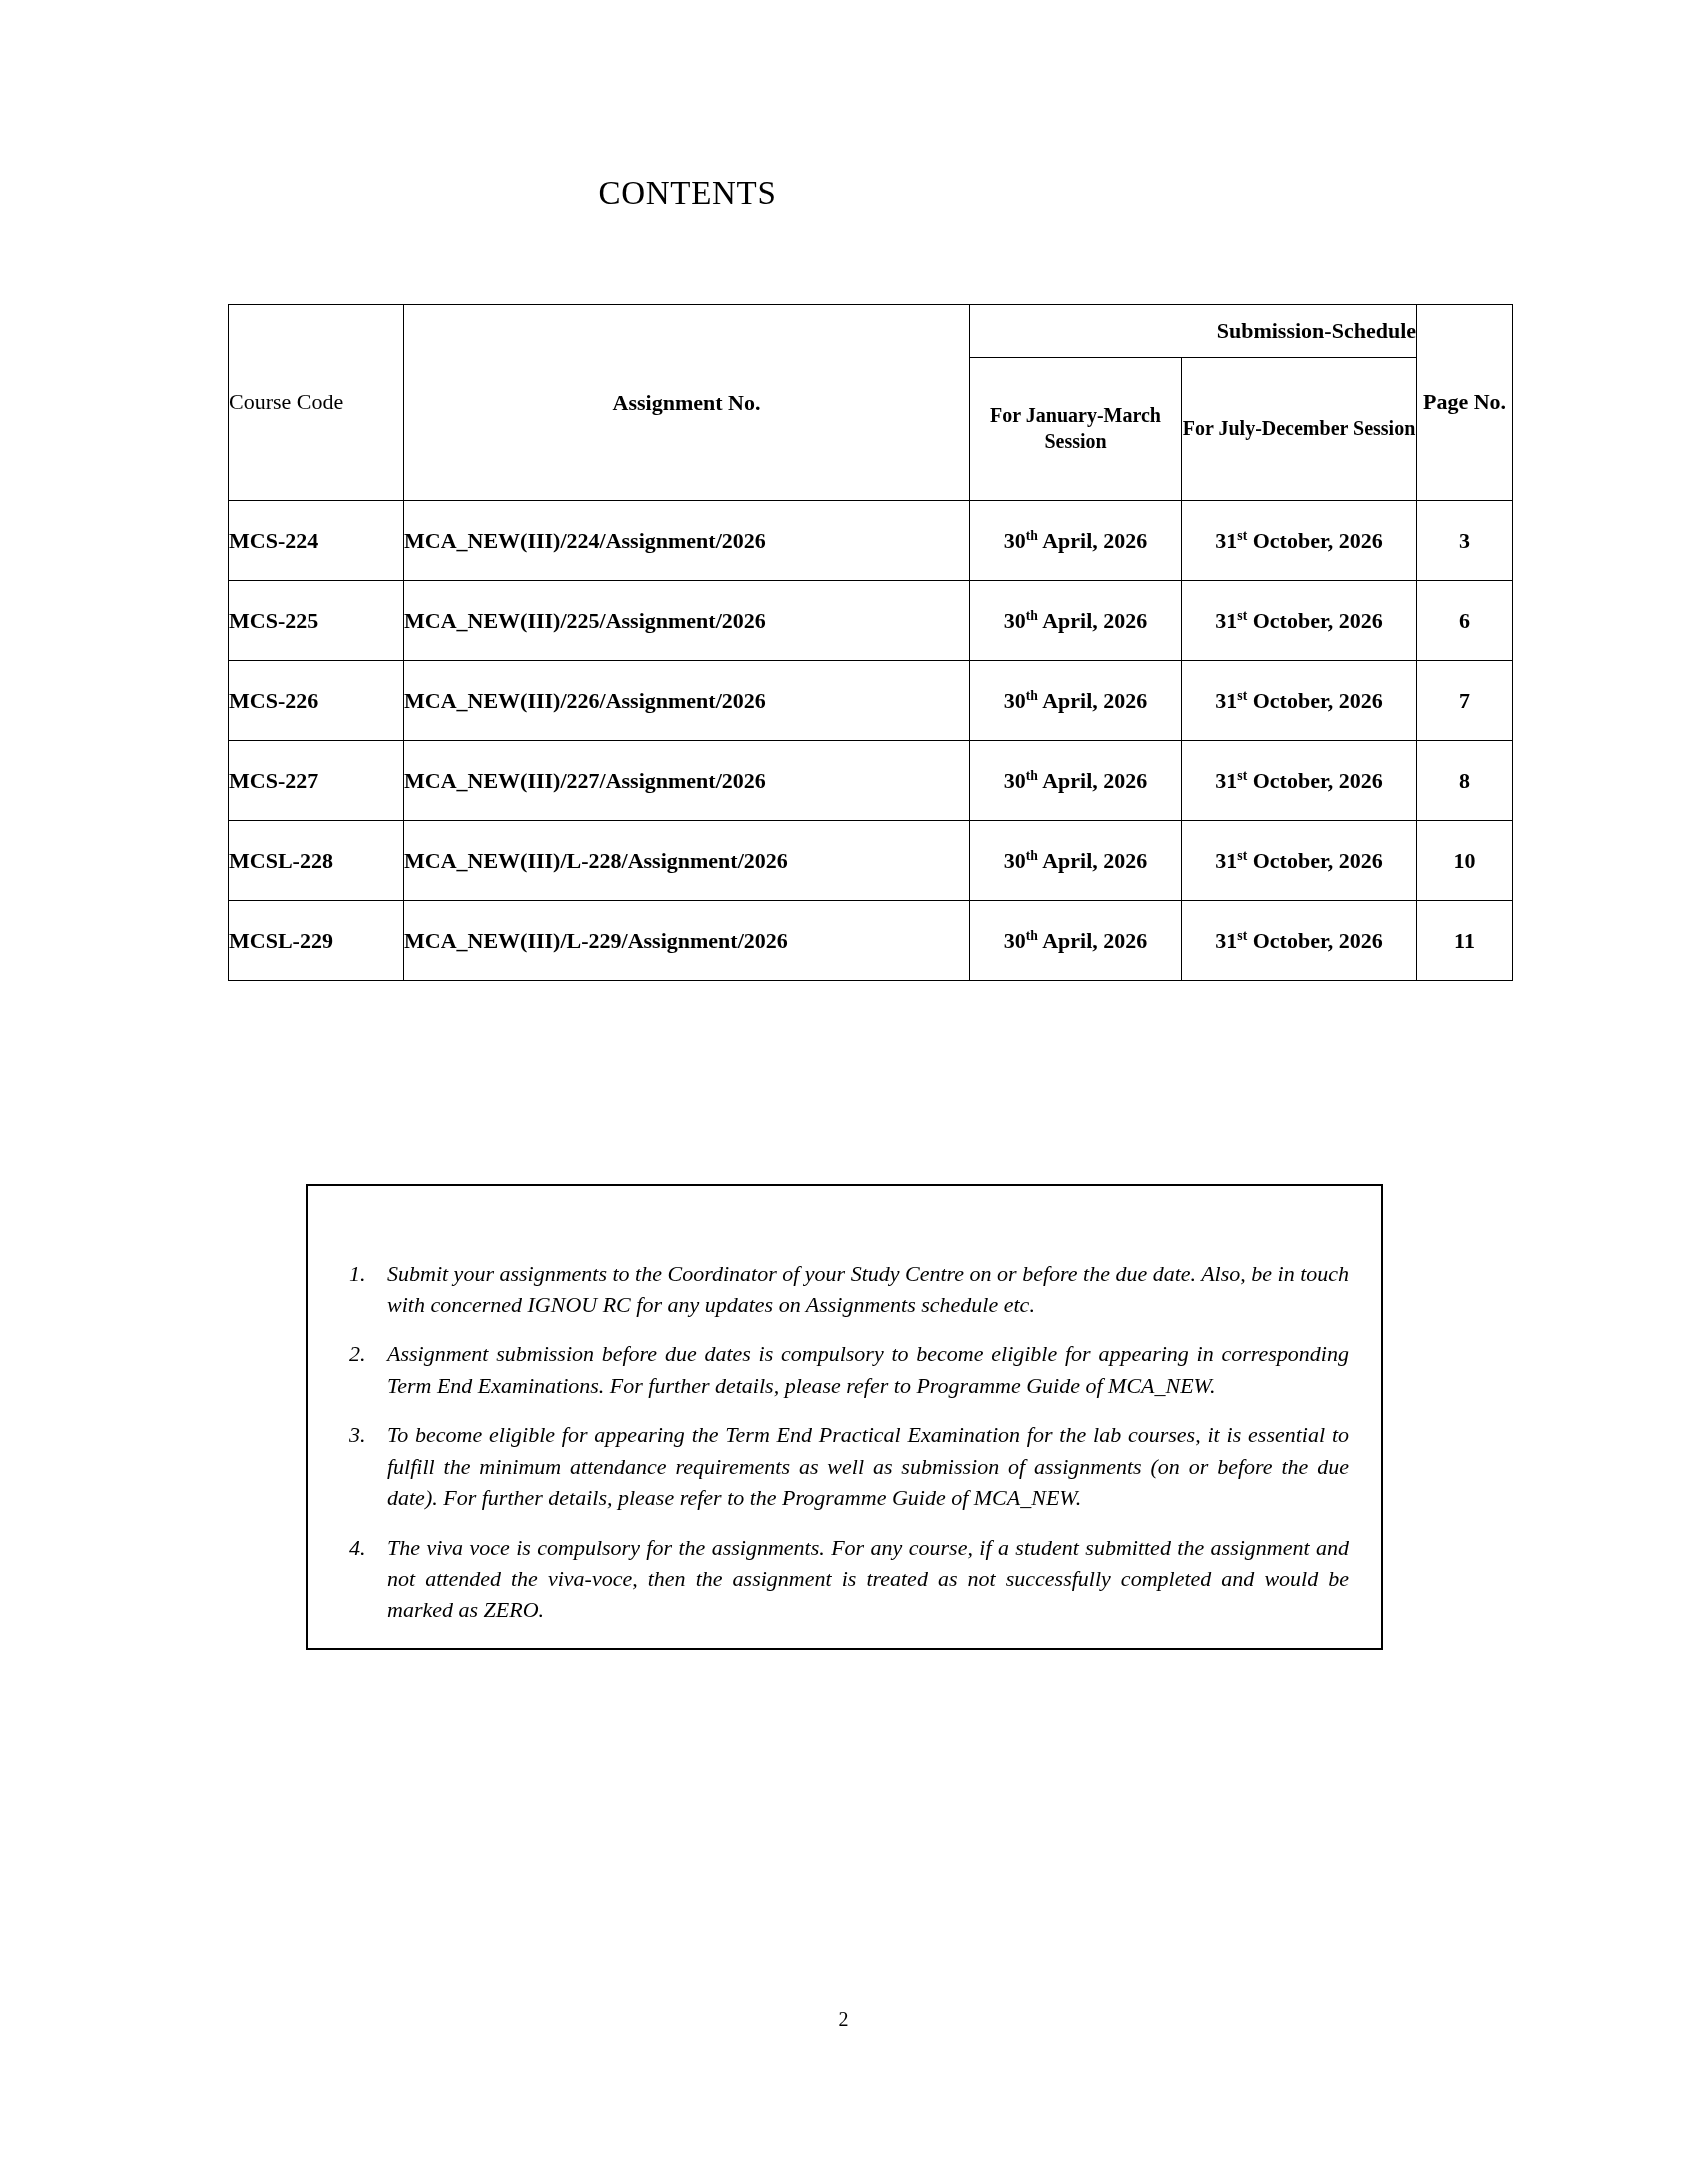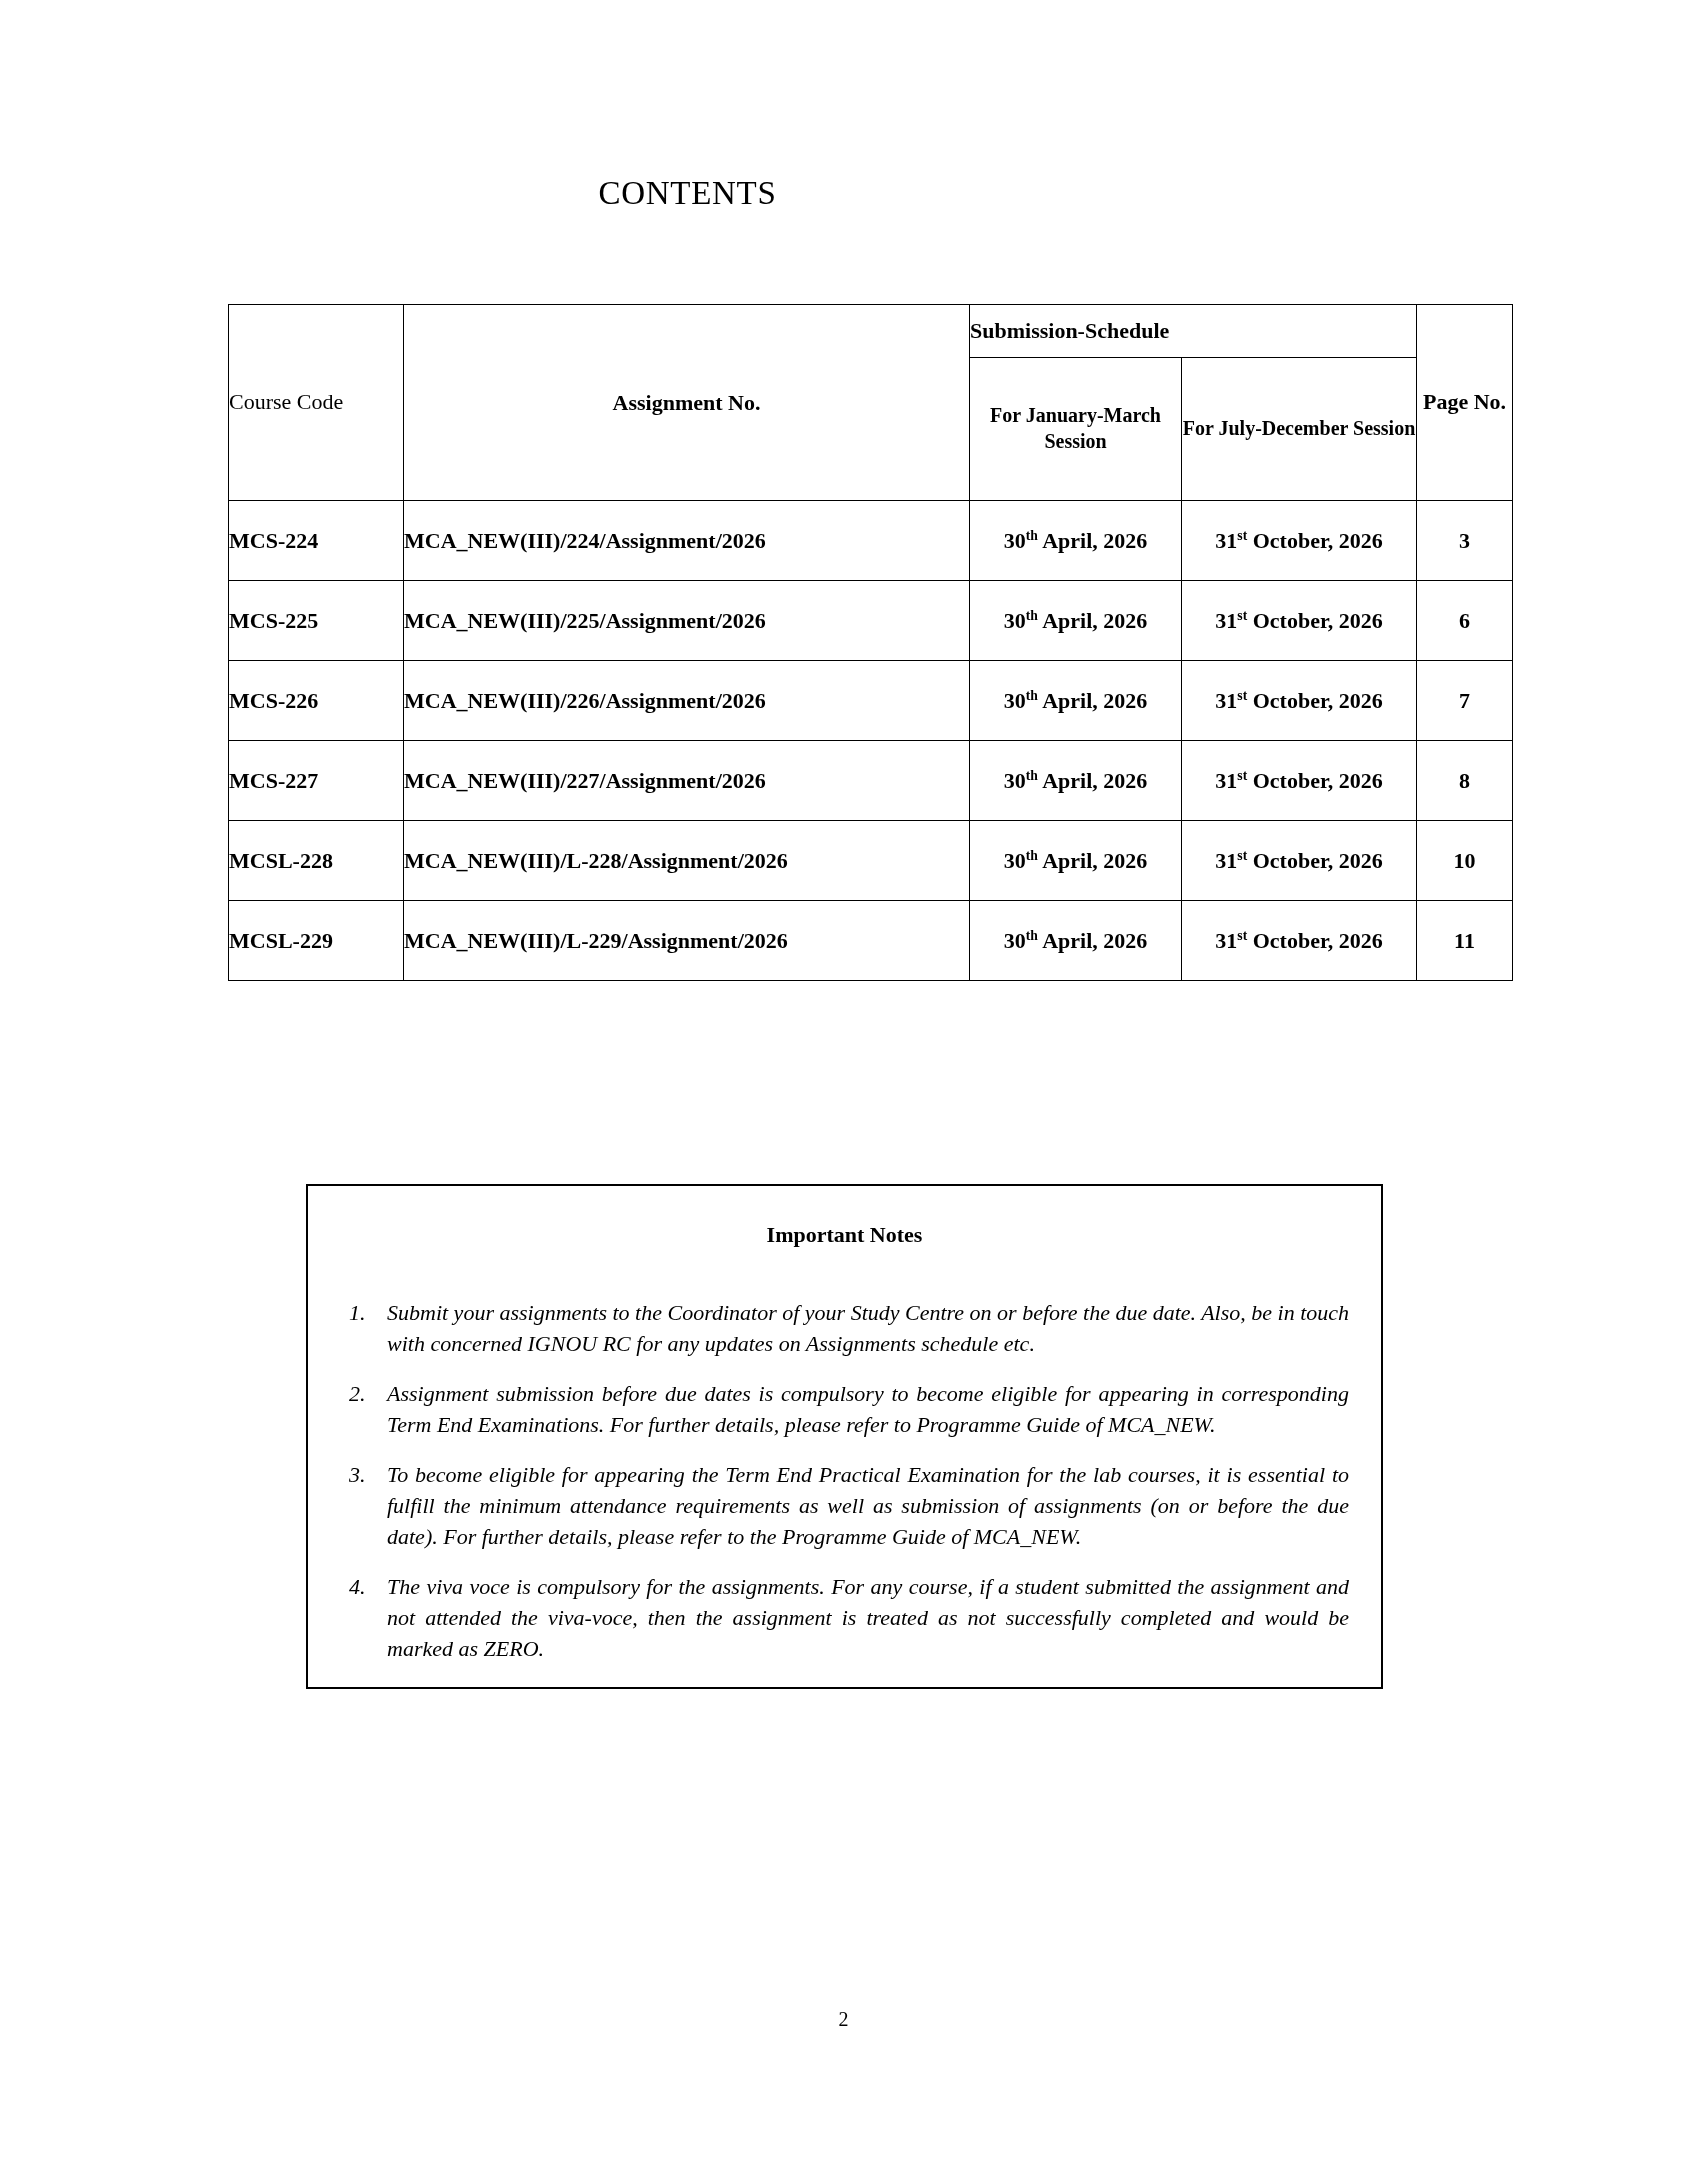--- a/index.html
+++ b/index.html
@@ -58,21 +58,21 @@
     font-weight: normal;
     line-height: 1.22;
   }
   .hdr-assign {
     text-align: center;
     padding: 10.6px 0 0 0;
     vertical-align: top;
     font-weight: bold;
   }
   .hdr-sched {
-    text-align: left;
+    text-align: right;
     padding: 10.6px 0 9.3px 0;
     vertical-align: top;
     font-weight: bold;
     height: 52px;
   }
   .hdr-page {
     text-align: center;
     padding: 10.6px 0 0 0;
     vertical-align: top;
     font-weight: bold;
@@ -220,21 +220,20 @@
       <td class="row-cell cell-code">MCSL-229</td>
       <td class="row-cell cell-assign">MCA_NEW(III)/L-229/Assignment/2026</td>
       <td class="row-cell cell-date"><span>30</span><span class="ord">th</span><span> April, 2026</span></td>
       <td class="row-cell cell-date"><span>31</span><span class="ord">st</span><span> October, 2026</span></td>
       <td class="row-cell cell-page">11</td>
     </tr>
   </tbody>
 </table>
 
 <div class="notes-box">
-  <div class="notes-heading">Important Notes</div>
   <ol class="notes-list">
     <li>Submit your assignments to the Coordinator of your Study Centre on or before the due date. Also, be in touch with concerned IGNOU RC for any updates on Assignments schedule etc.</li>
     <li>Assignment submission before due dates is compulsory to become eligible for appearing in corresponding Term End Examinations. For further details, please refer to Programme Guide of MCA_NEW.</li>
     <li>To become eligible for appearing the Term End Practical Examination for the lab courses, it is essential to fulfill the minimum attendance requirements as well as submission of assignments (on or before the due date). For further details, please refer to the Programme Guide of MCA_NEW.</li>
     <li>The viva voce is compulsory for the assignments. For any course, if a student submitted the assignment and not attended the viva-voce, then the assignment is treated as not successfully completed and would be marked as ZERO.</li>
   </ol>
 </div>
 
 <div class="page-footer">2</div>
 

